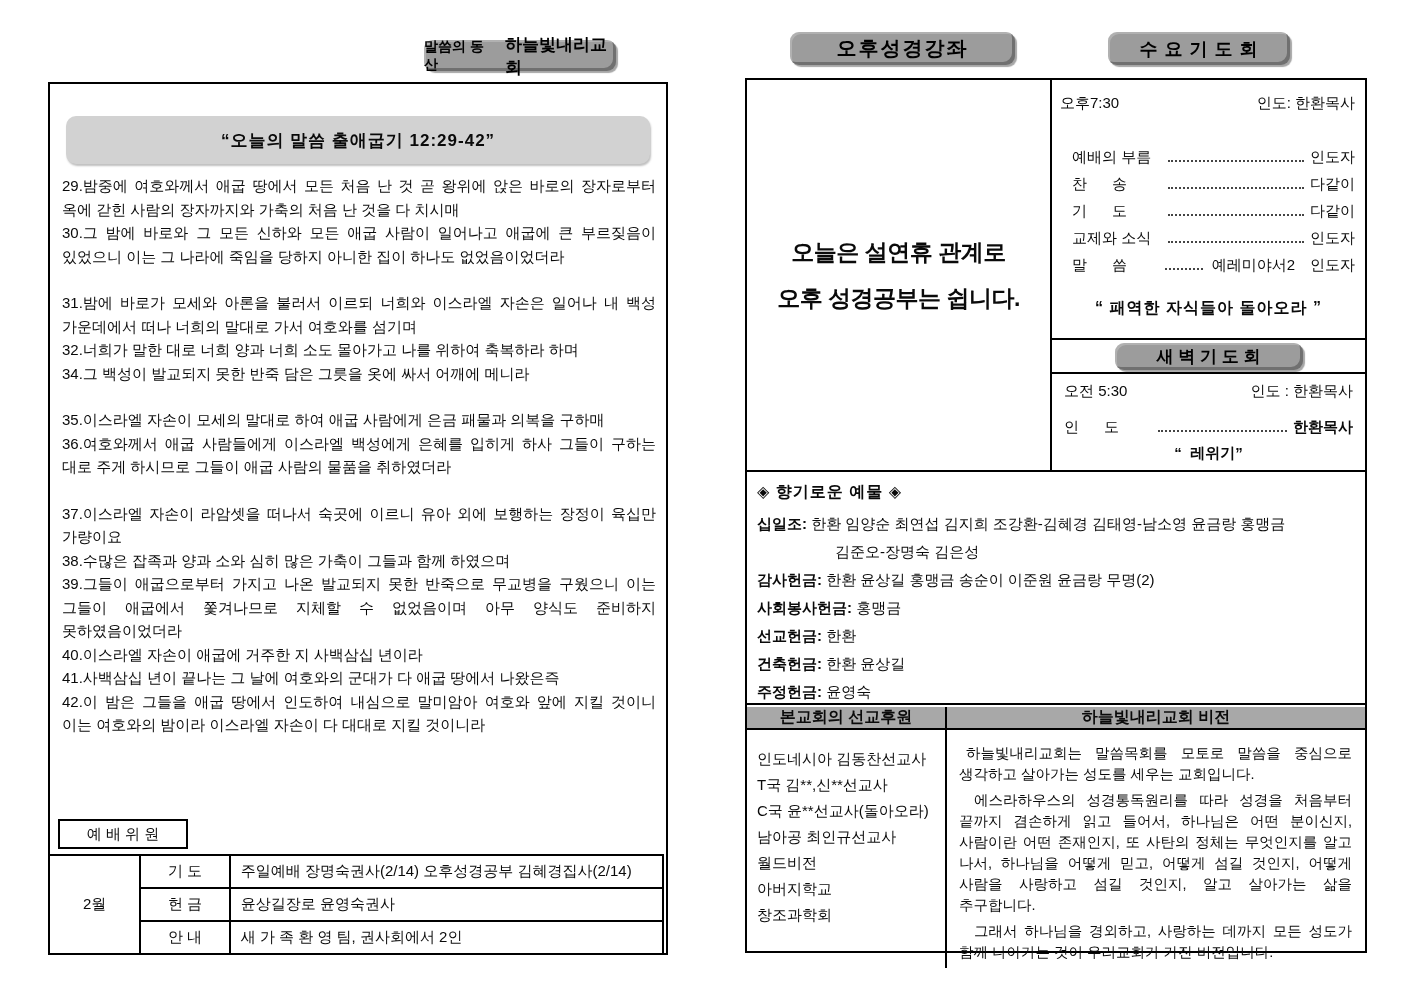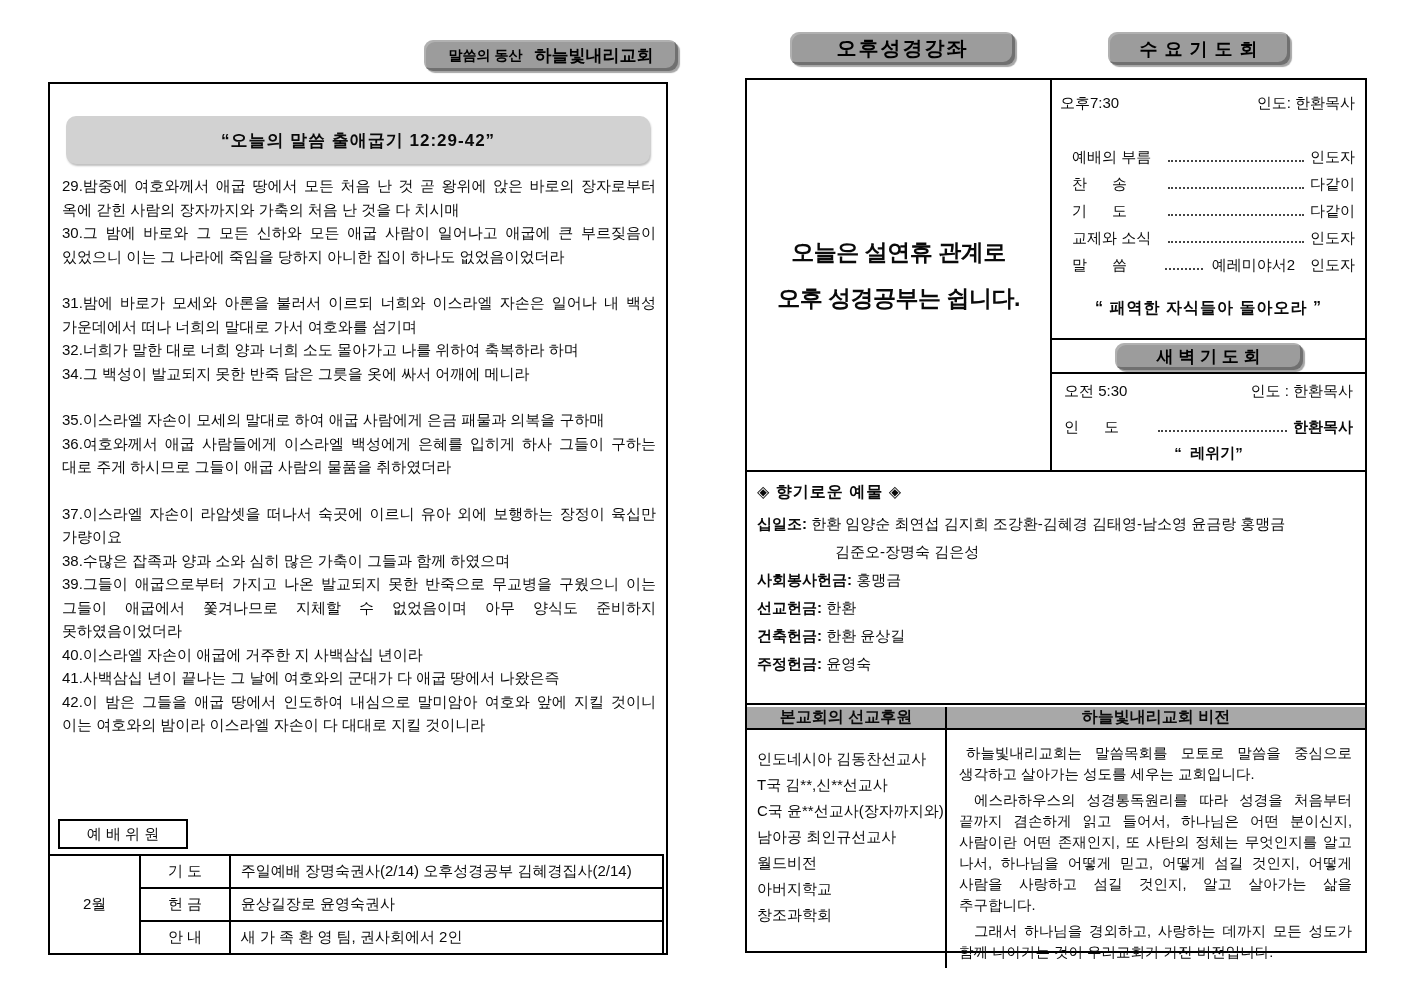--- a/index.html
+++ b/index.html
@@ -7,21 +7,21 @@
     width:1403px;height:992px;position:relative;background:#fff;color:#0a0a0a;
     font-family:"Liberation Sans","DejaVu Sans",sans-serif;overflow:hidden;
   }
   
   .gray-badge{
     position:absolute;background:#9c9c9c;border-radius:9px;
     display:flex;align-items:center;justify-content:center;
     font-weight:bold;color:#000;
     box-shadow:inset -3px -3px 0 rgba(0,0,0,.28), inset 2px 2px 0 rgba(255,255,255,.22), 2px 2px 1px rgba(0,0,0,.35);
   }
-  #top-badge{left:424px;top:40px;width:254px;height:31px;gap:12px;}
+  #top-badge{left:424px;top:40px;width:192px;height:31px;gap:12px;}
   #top-badge .p1{font-size:14px;}
   #top-badge .p2{font-size:17px;}
   #badge-afternoon{left:790px;top:32px;width:225px;height:33px;font-size:20px;letter-spacing:2px;}
   #badge-wednesday{left:1108px;top:32px;width:182px;height:33px;font-size:18px;letter-spacing:1px;white-space:pre;}
 
   
   #left-page{position:absolute;left:48px;top:82px;width:616px;height:869px;border:2px solid #000;}
   #title-bar{
     position:absolute;left:16px;top:32px;width:584px;height:48px;background:#d2d2d2;border-radius:10px;
     display:flex;align-items:center;justify-content:center;font-size:17px;font-weight:bold;letter-spacing:1px;
@@ -195,37 +195,38 @@
       </div>
       <div id="dawn-quote">“  레위기”</div>
     </div>
   </div>
 
   <div id="rp-offerings">
     <div id="off-title">◈ 향기로운 예물 ◈</div>
     <div id="off-list">
         <div class="off-line"><span class="off-label">십일조:</span><span class="off-val">&nbsp;한환 임양순 최연섭 김지희 조강환-김혜경 김태영-남소영 윤금랑 홍맹금</span></div>
         <div class="off-line off-cont">김준오-장명숙 김은성</div>
+        <div class="off-line"><span class="off-label">감사헌금:</span><span class="off-val">&nbsp;한환 윤상길 홍맹금 송순이 이준원 윤금랑 무명(2)</span></div>
         <div class="off-line"><span class="off-label">사회봉사헌금:</span><span class="off-val">&nbsp;홍맹금</span></div>
         <div class="off-line"><span class="off-label">선교헌금:</span><span class="off-val">&nbsp;한환</span></div>
         <div class="off-line"><span class="off-label">건축헌금:</span><span class="off-val">&nbsp;한환 윤상길</span></div>
         <div class="off-line"><span class="off-label">주정헌금:</span><span class="off-val">&nbsp;윤영숙</span></div>
       </div>
   </div>
 
   <div id="rp-bottom">
     <div id="rp-bottom-header">
       <div id="hdr-mission" class="hdr-cell">본교회의 선교후원</div>
       <div id="hdr-vision" class="hdr-cell">하늘빛내리교회 비전</div>
     </div>
     <div id="rp-bottom-body">
       <div id="mission-cell">
           <div class="mission-line">인도네시아 김동찬선교사</div>
           <div class="mission-line">T국 김**,신**선교사</div>
-          <div class="mission-line">C국 윤**선교사(장자까지와)</div>
+          <div class="mission-line">C국 윤**선교사(돌아오라)</div>
           <div class="mission-line">남아공 최인규선교사</div>
           <div class="mission-line">월드비전</div>
           <div class="mission-line">아버지학교</div>
           <div class="mission-line">창조과학회</div>
         </div>
       <div id="vision-cell">
           <p class="vision-p">하늘빛내리교회는 말씀목회를 모토로 말씀을 중심으로 생각하고 살아가는 성도를 세우는 교회입니다.</p>
           <p class="vision-p indent">에스라하우스의 성경통독원리를 따라 성경을 처음부터 끝까지 겸손하게 읽고 들어서, 하나님은 어떤 분이신지, 사람이란 어떤 존재인지, 또 사탄의 정체는 무엇인지를 알고 나서, 하나님을 어떻게 믿고, 어떻게 섬길 것인지, 어떻게 사람을 사랑하고 섬길 것인지, 알고 살아가는 삶을 추구합니다.</p>
           <p class="vision-p indent">그래서 하나님을 경외하고, 사랑하는 데까지 모든 성도가 함께 나아가는 것이 우리교회가 가진 비전입니다.</p>
         </div>

